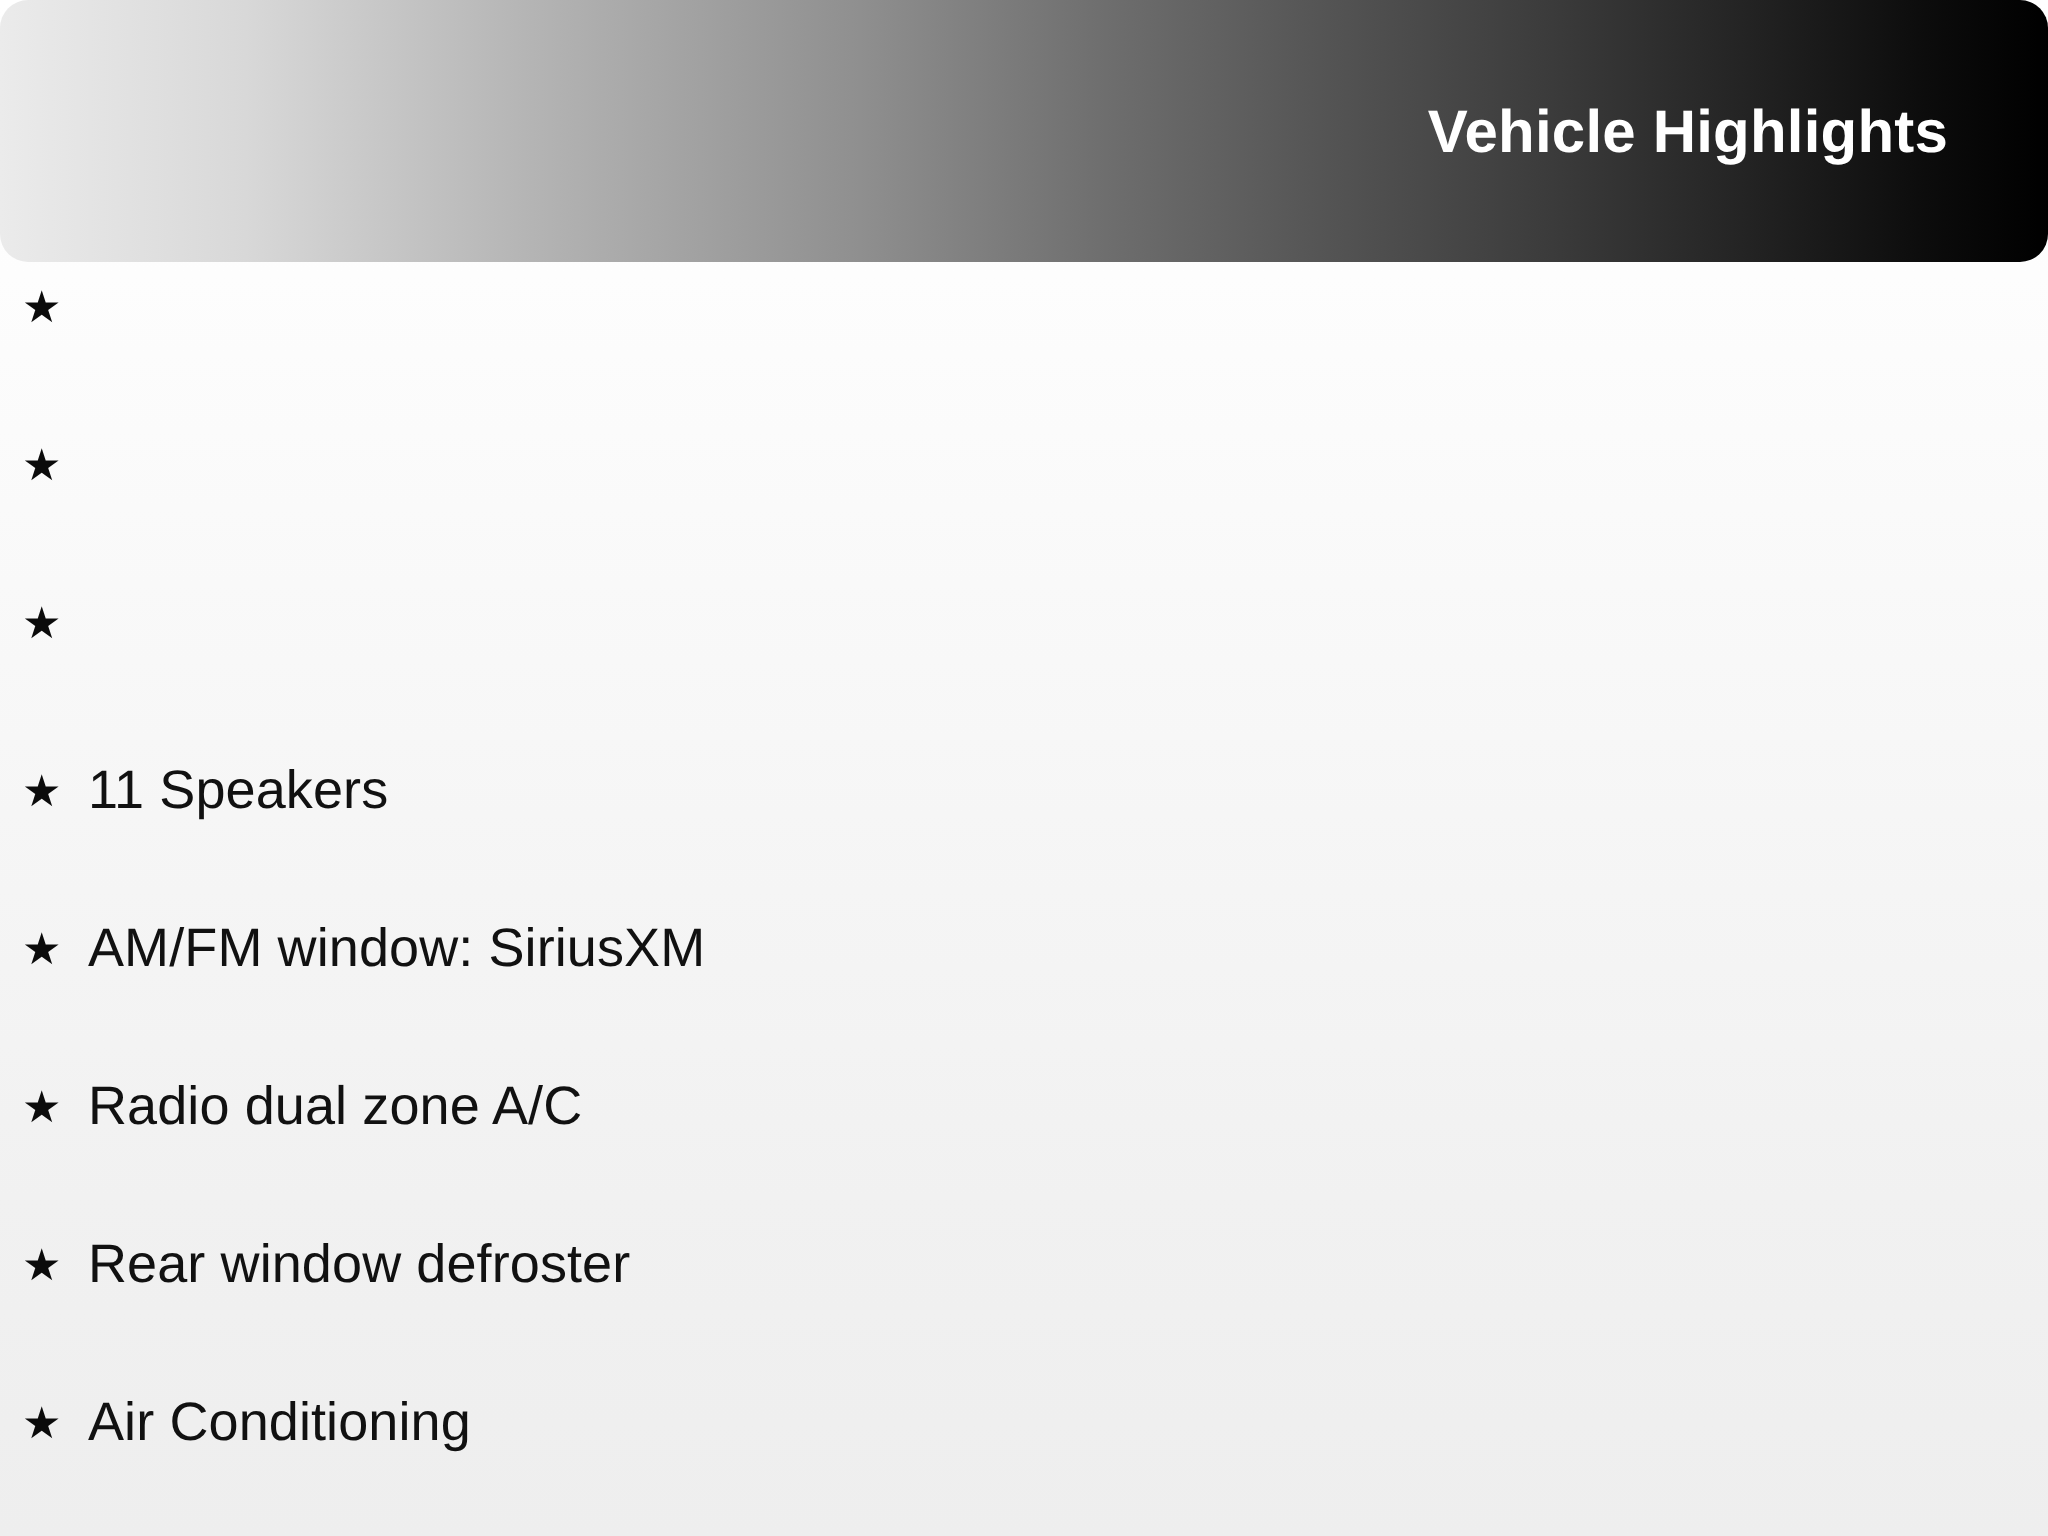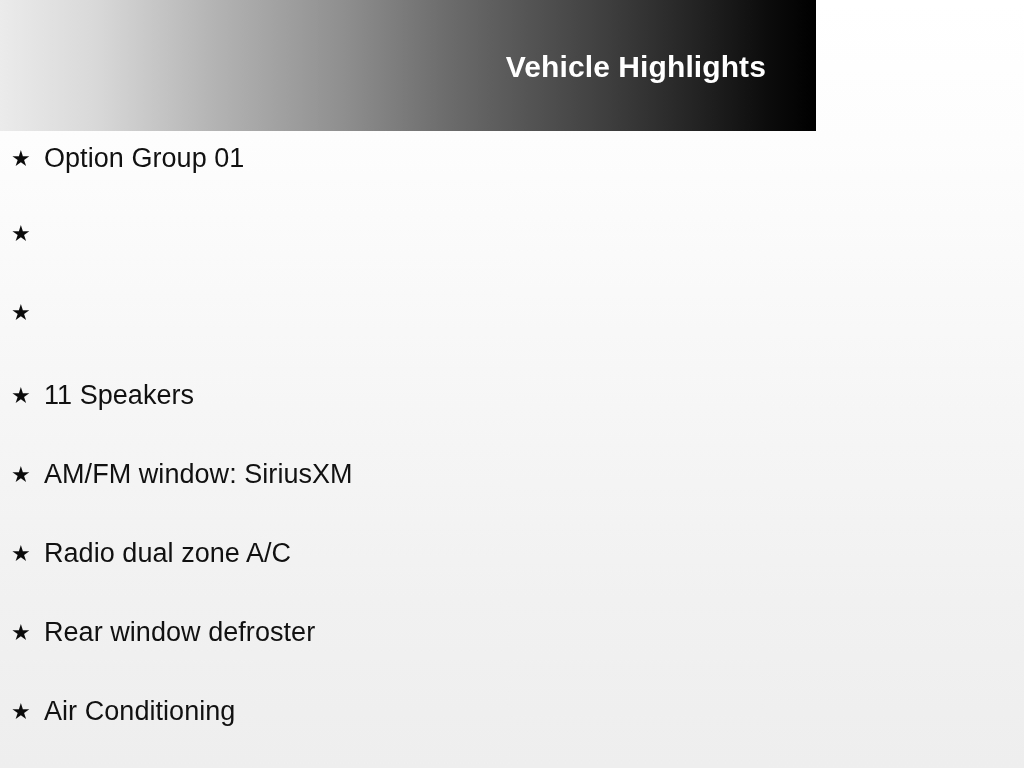--- a/index.html
+++ b/index.html
@@ -22,28 +22,29 @@
     height: 768px;
     box-sizing: border-box;
     background: linear-gradient(to bottom, #ffffff 0%, #fdfdfd 18%, #f9f9f9 38%, #f5f5f5 58%, #f1f1f1 78%, #eeeeee 100%);
     display: flex;
     flex-direction: column;
   }
 
   
   .header {
     position: relative;
-    width: 816px;
+    width: 1024px;
     height: 131px;
     flex: 0 0 131px;
     background: linear-gradient(to right, #ebebeb 0%, #d8d8d8 12%, #b4b4b4 26%, #8f8f8f 42%, #6e6e6e 54%, #565656 64%, #3d3d3d 75%, #242424 85%, #0c0c0c 94%, #000000 100%);
     display: flex;
     align-items: center;
     justify-content: flex-end;
     overflow: hidden;
+    border-radius: 14px;
   }
 
   .header-title {
     color: #ffffff;
     font-family: "Liberation Sans", sans-serif;
     font-size: 30px;
     font-weight: bold;
     letter-spacing: 0.1px;
     line-height: 1;
     margin: 0 50px 0 0;
@@ -98,21 +99,20 @@
 <div class="page">
 
   <div class="header">
     <h1 class="header-title">Vehicle Highlights</h1>
   </div>
 
   <ul class="highlights">
 
     <li class="highlight-item">
       <span class="bullet-star">★</span>
-      <span class="highlight-label">Option Group 01</span>
     </li>
 
     <li class="highlight-item">
       <span class="bullet-star">★</span>
     </li>
 
     <li class="highlight-item">
       <span class="bullet-star">★</span>
     </li>
 

